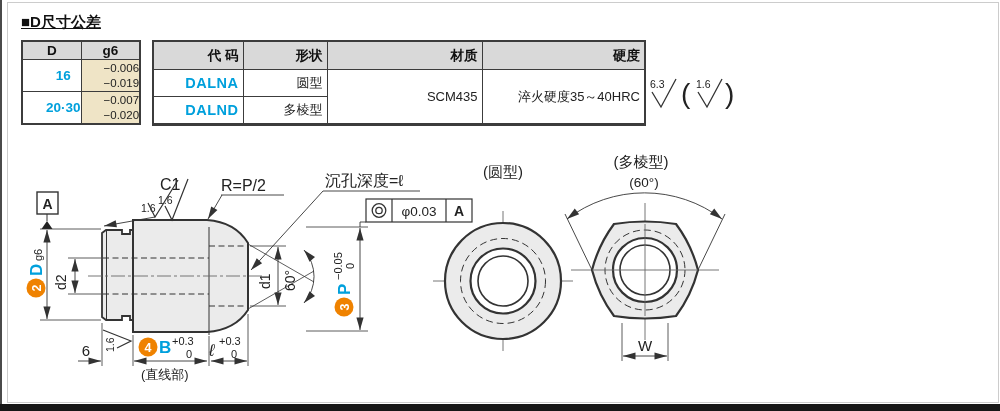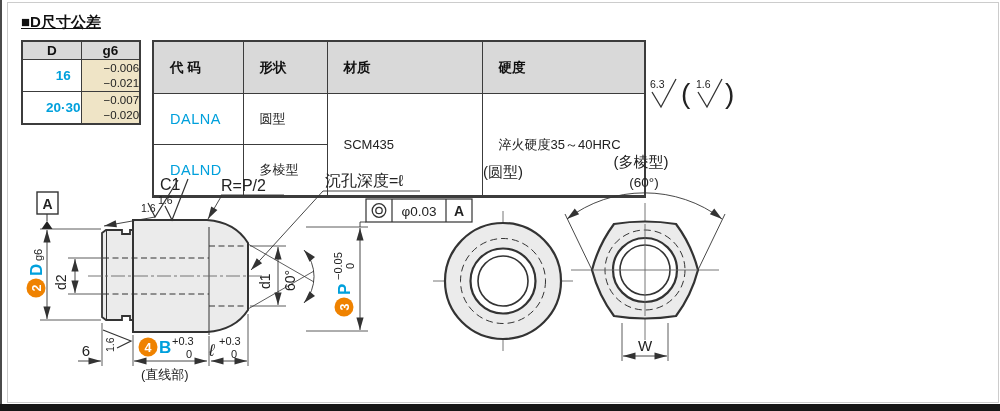--- a/index.html
+++ b/index.html
@@ -10,24 +10,24 @@
   .frame{position:absolute;left:7px;top:2px;right:1px;bottom:8px;border:1px solid #cccccc;}
   .title{position:absolute;left:21px;top:13px;font-size:15px;font-weight:bold;color:#111;text-decoration:underline;}
   table{border-collapse:collapse;table-layout:fixed;}
   .tolt{position:absolute;left:21px;top:40px;border:2px solid #3c3c3c;}
   .tolt th,.tolt td{border:1px solid #3c3c3c;padding:0;text-align:center;}
   .tolt th{background:#d9d9d9;font-size:13.5px;height:17px;color:#111;}
   .tolt td{height:31px;}
   .tolt .dval{color:#00a0dc;font-weight:bold;font-size:13.5px;background:#fff;padding-left:23px;}
   .tolt .g6val{background:#efe4c6;font-size:11.5px;line-height:1.3;color:#222;text-align:right;}
   .spec{position:absolute;left:152px;top:40px;border:2px solid #3c3c3c;border-bottom:3px solid #3c3c3c;}
-  .spec th,.spec td{border:1px solid #3c3c3c;padding:16px;text-align:left;}
+  .spec th,.spec td{border:1px solid #3c3c3c;padding:4px;text-align:right;}
   .spec th{background:#d9d9d9;font-size:13.5px;height:19px;color:#111;font-weight:bold;}
   .spec td{height:18px;font-size:13px;color:#222;}
-  .spec .code{color:#00a0dc;font-weight:normal;font-size:14.5px;letter-spacing:.5px;}
+  .spec .code{color:#00a0dc;font-weight:bold;font-size:14.5px;letter-spacing:.5px;}
   svg{position:absolute;left:0;top:0;}
   svg text{fill:#222;}
   .ann{font-size:16px;}
   .small{font-size:10.5px;}
   .cy{fill:#00a0dc;font-weight:bold;font-size:17px;}
   .num{fill:#fff;font-weight:bold;font-size:12.5px;}
   .tol{font-size:11px;}
 </style>
 </head>
 <body>
@@ -46,21 +46,21 @@
       </colgroup>
     <tbody>
         <tr>
       <th>D</th>
       <th>g6</th>
     </tr>
     <tr>
       <td class="dval">16</td>
       <td class="g6val">
         <div>−0.006</div>
-        <div>−0.021</div>
+        <div>−0.019</div>
       </td>
     </tr>
     <tr>
       <td class="dval">20·30</td>
       <td class="g6val">
         <div>−0.007</div>
         <div>−0.020</div>
       </td>
     </tr>
   </tbody>

